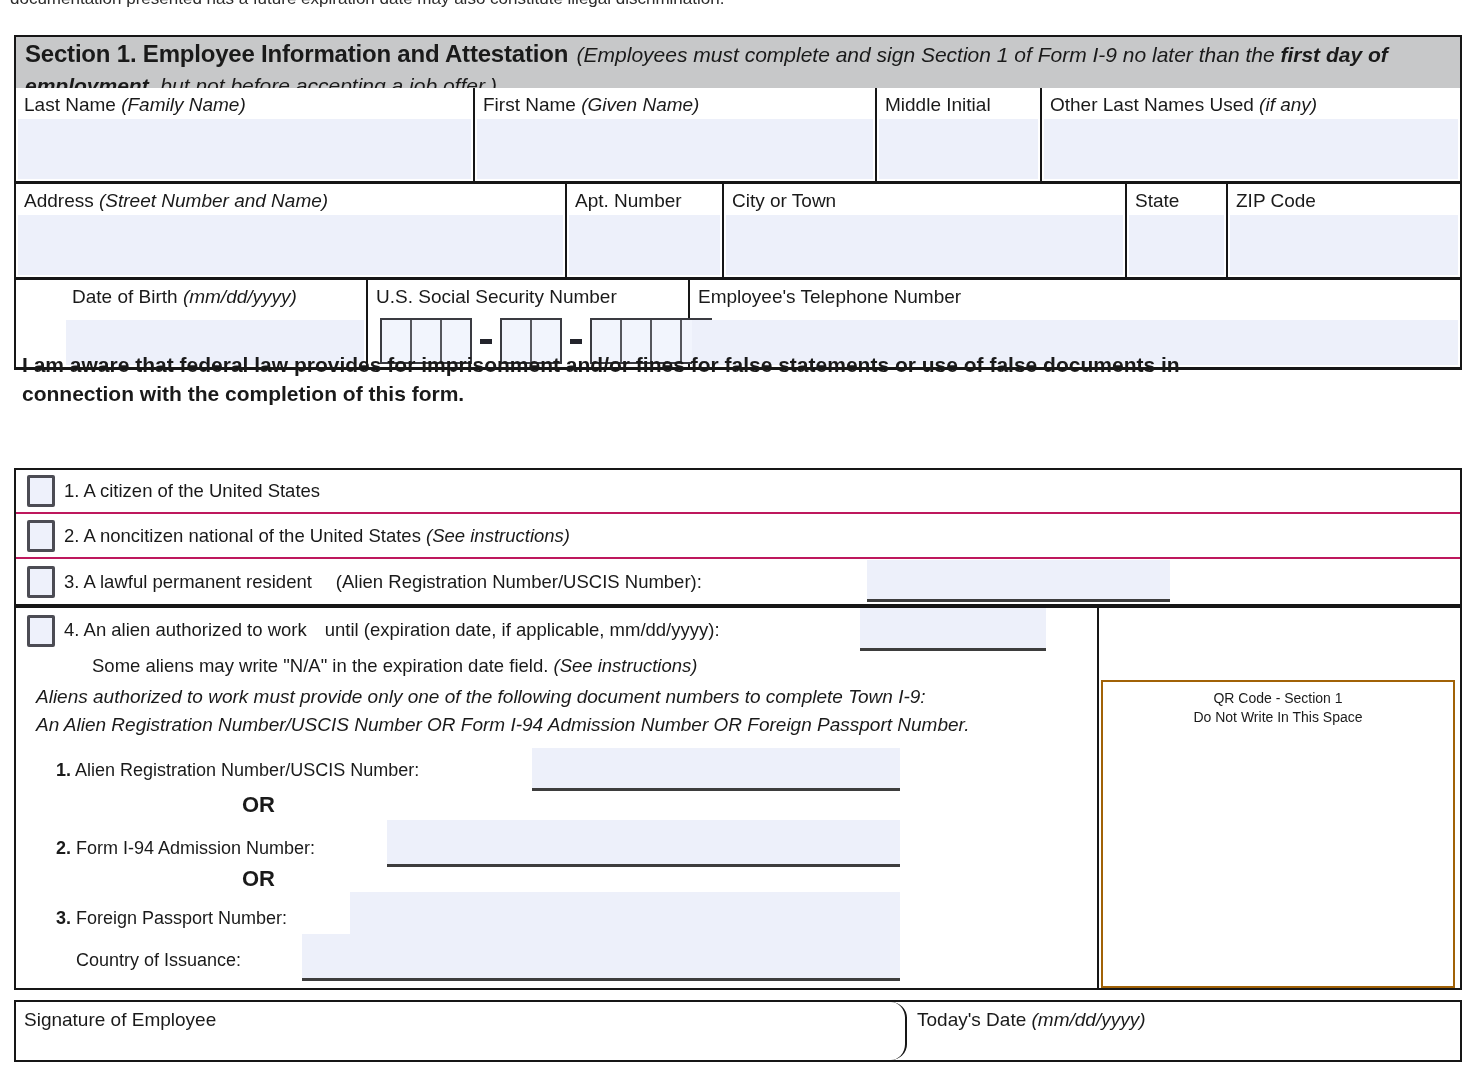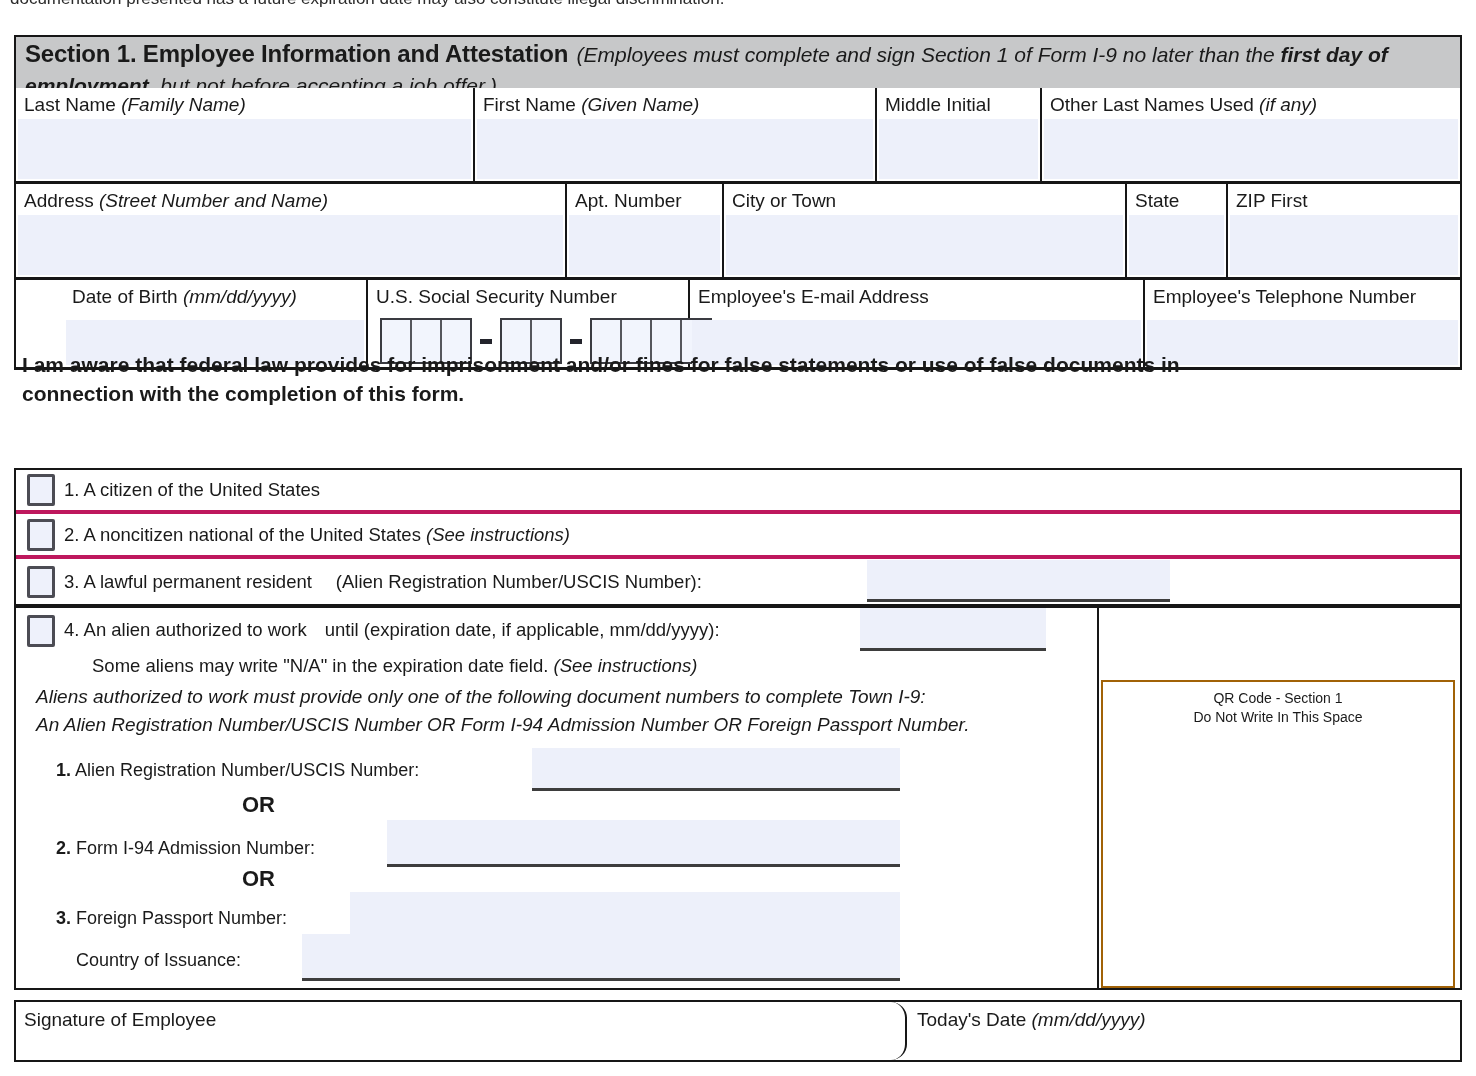--- a/index.html
+++ b/index.html
@@ -38,21 +38,21 @@
   .ssng i{width:28px;border-right:2px solid #55565c;}
   .ssng i:last-child{border-right:none;}
   .dash{width:12px;height:5px;background:#23242c;margin:0 8px;}
 
   
   .warn{position:absolute;left:22px;font-size:21px;font-weight:bold;line-height:29px;}
 
   
   .optbox{position:absolute;left:14px;top:468px;width:1448px;height:138px;box-sizing:border-box;
           border:2px solid #161616;}
-  .opt{position:relative;box-sizing:border-box;border-bottom:4px solid #be185d;}
+  .opt{position:relative;box-sizing:border-box;border-bottom:2px solid #be185d;}
   .opt:last-child{border-bottom:none;}
   .o1{height:44px;}.o2{height:45px;}.o3{height:45px;}
   .cb{position:absolute;left:11px;top:50%;transform:translateY(-50%);width:22px;height:26px;
       background:#eef1fb;border:3px solid #4c4c54;border-radius:2px;}
   .ol{position:absolute;left:48px;top:50%;transform:translateY(-50%);font-size:18.5px;white-space:nowrap;}
   .ol i{font-style:italic;}
   .gap24{display:inline-block;width:24px;}
   .gap18{display:inline-block;width:18px;}
   .inline-input{background:#edf0fa;border-bottom:3px solid #3d3d3d;}
   .inp3{position:absolute;left:851px;top:1px;width:303px;height:39px;}
@@ -128,21 +128,21 @@
       </div>
       <div class="tcell" style="width:403px">
         <span>City or Town</span>
         <div class="cell-input"></div>
       </div>
       <div class="tcell" style="width:101px">
         <span>State</span>
         <div class="cell-input"></div>
       </div>
       <div class="tcell fill">
-        <span>ZIP First</span>
+        <span>ZIP Code</span>
         <div class="cell-input"></div>
       </div>
     </div>
 
     <div class="trow r3">
       <div class="tcell" style="width:304px">
         <span>Date of Birth</span> <i>(mm/dd/yyyy)</i>
         <div class="cell-input"></div>
       </div>
       <div class="tcell" style="width:322px">
@@ -160,24 +160,20 @@
             </div>
           <span class="dash"></span>
           <div class="ssng">
               <i></i>
               <i></i>
               <i></i>
               <i></i>
             </div>
         </div>
       </div>
-      <div class="tcell" style="width:455px">
-        <span>Employee's E-mail Address</span>
-        <div class="cell-input"></div>
-      </div>
       <div class="tcell fill">
         <span>Employee's Telephone Number</span>
         <div class="cell-input"></div>
       </div>
     </div>
   </div>
 
   <div class="warn" style="top:350px;width:1400px">
     <span>I am aware that federal law provides for imprisonment and/or fines for false statements or use of false documents in</span><br>
     <span>connection with the completion of this form.</span>

